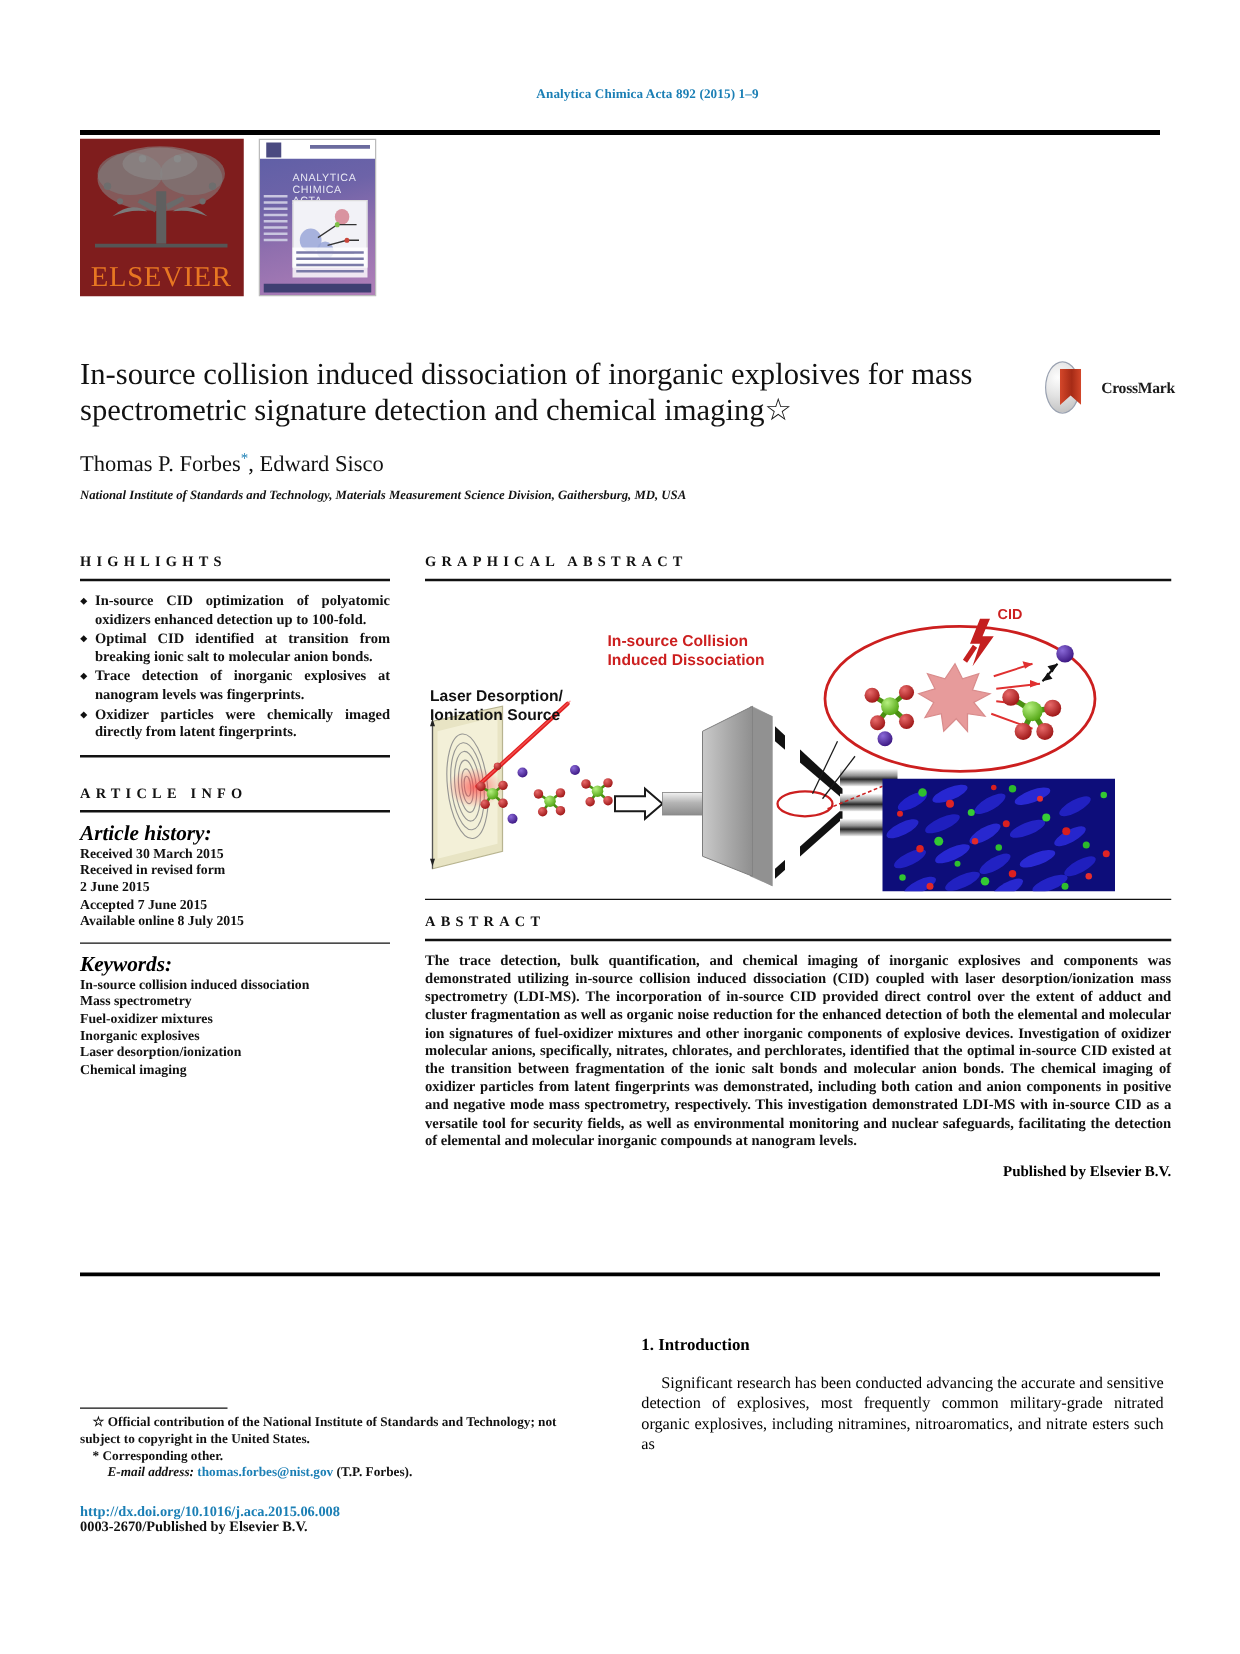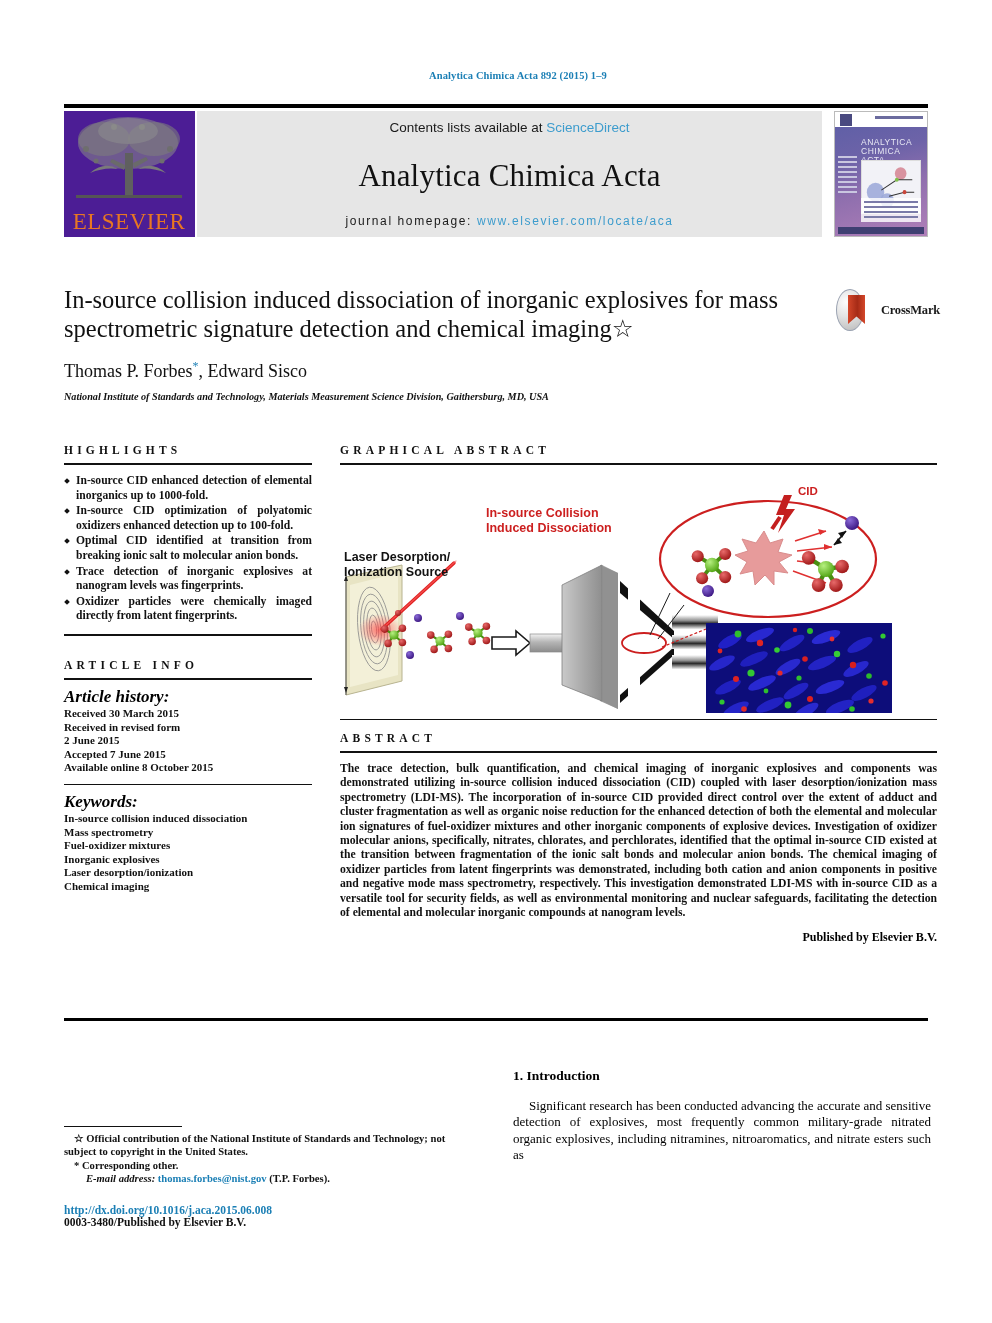--- a/index.html
+++ b/index.html
@@ -46,21 +46,21 @@
   .masthead-inner {
     display: flex;
     align-items: stretch;
     height: 126px;
     margin-top: 3px;
   }
   .elsevier-box {
     width: 131px;
     flex: 0 0 131px;
     position: relative;
-    background: #4c1d95;
+    background: #7f1d1d;
   }
   .tree-wrap {
     position: absolute;
     left: 6px; top: 2px;
     width: 118px; height: 96px;
     overflow: hidden;
   }
   .elsevier-word {
     position: absolute;
     left: 2px; bottom: 2px;
@@ -404,25 +404,20 @@
               <circle cx="26" cy="48" r="2.5" fill="#6e6e6e"></circle>
               <circle cx="92" cy="48" r="2.5" fill="#6e6e6e"></circle>
               <circle cx="44" cy="14" r="3" fill="#8a8a8a"></circle>
               <circle cx="72" cy="14" r="3" fill="#8a8a8a"></circle>
             </g>
           </svg>
         </div>
         <div class="elsevier-word">ELSEVIER</div>
       </div>
 
-      <div class="journal-band">
-        <div class="contents-line"><span>Contents lists available at </span><span class="sd">ScienceDirect</span></div>
-        <div class="journal-title">Analytica Chimica Acta</div>
-        <div class="homepage-line"><span>journal homepage: </span><span class="url">www.elsevier.com/locate/aca</span></div>
-      </div>
 
       <div class="cover">
         <div class="cv-top"></div>
         <div class="cv-els"></div>
         <div class="cv-tinytext"></div>
         <div class="cv-jtitle">ANALYTICA CHIMICA ACTA</div>
         <div class="cv-img">
           <svg viewBox="0 0 60 50" width="100%" height="100%" preserveAspectRatio="none" aria-hidden="true">
             <circle cx="14" cy="30" r="9" fill="#9aa7d8" opacity=".85"></circle>
             <circle cx="26" cy="38" r="7" fill="#9aa7d8" opacity=".85"></circle>
@@ -467,37 +462,36 @@
         <div class="cm-bookmark"></div>
       </div>
     <div class="cm-label">CrossMark</div>
   </div>
 
   <div class="col-left">
 
     <div class="sect-head">HIGHLIGHTS</div>
     <div class="rule-thick"></div>
     <ul class="hl-list">
-      <li>In-source CID enhanced detection of elemental inorganics up to 1000-fold.</li>
       <li>In-source CID optimization of polyatomic oxidizers enhanced detection up to 100-fold.</li>
       <li>Optimal CID identified at transition from breaking ionic salt to molecular anion bonds.</li>
       <li>Trace detection of inorganic explosives at nanogram levels was fingerprints.</li>
       <li>Oxidizer particles were chemically imaged directly from latent fingerprints.</li>
     </ul>
     <div class="hl-bottom-rule"></div>
 
     <div class="artinfo">
       <div class="sect-head">ARTICLE INFO</div>
       <div class="rule-thick"></div>
       <div class="ai-label">Article history:</div>
       <div class="ai-line">Received 30 March 2015</div>
       <div class="ai-line">Received in revised form</div>
       <div class="ai-line">2 June 2015</div>
       <div class="ai-line">Accepted 7 June 2015</div>
-      <div class="ai-line">Available online 8 October 2015</div>
+      <div class="ai-line">Available online 8 July 2015</div>
       <div class="ai-rule"></div>
       <div class="ai-label">Keywords:</div>
       <div class="ai-line">In-source collision induced dissociation</div>
       <div class="ai-line">Mass spectrometry</div>
       <div class="ai-line">Fuel-oxidizer mixtures</div>
       <div class="ai-line">Inorganic explosives</div>
       <div class="ai-line">Laser desorption/ionization</div>
       <div class="ai-line">Chemical imaging</div>
     </div>
 
@@ -772,16 +766,16 @@
     <h2>1. Introduction</h2>
     <p>Significant research has been conducted advancing the accurate and sensitive detection of explosives, most frequently common military-grade nitrated organic explosives, including nitramines, nitroaromatics, and nitrate esters such as</p>
   </div>
 
   <div class="footnotes">
     <div class="fn-rule"></div>
     <p class="fn-line"><span class="fn-indent">☆</span> <span>Official contribution of the National Institute of Standards and Technology; not subject to copyright in the United States.</span></p>
     <p class="fn-line fn-indent"><span>*</span> <span>Corresponding other.</span></p>
     <p class="fn-line" style="padding-left:22px"><span class="fn-em">E-mail address:</span> <span class="fn-link">thomas.forbes@nist.gov</span> <span>(T.P. Forbes).</span></p>
     <div class="doi-line">http://dx.doi.org/10.1016/j.aca.2015.06.008</div>
-    <div class="issn-line">0003-3480/Published by Elsevier B.V.</div>
+    <div class="issn-line">0003-2670/Published by Elsevier B.V.</div>
   </div>
 
 </div>
 
 </body></html>

